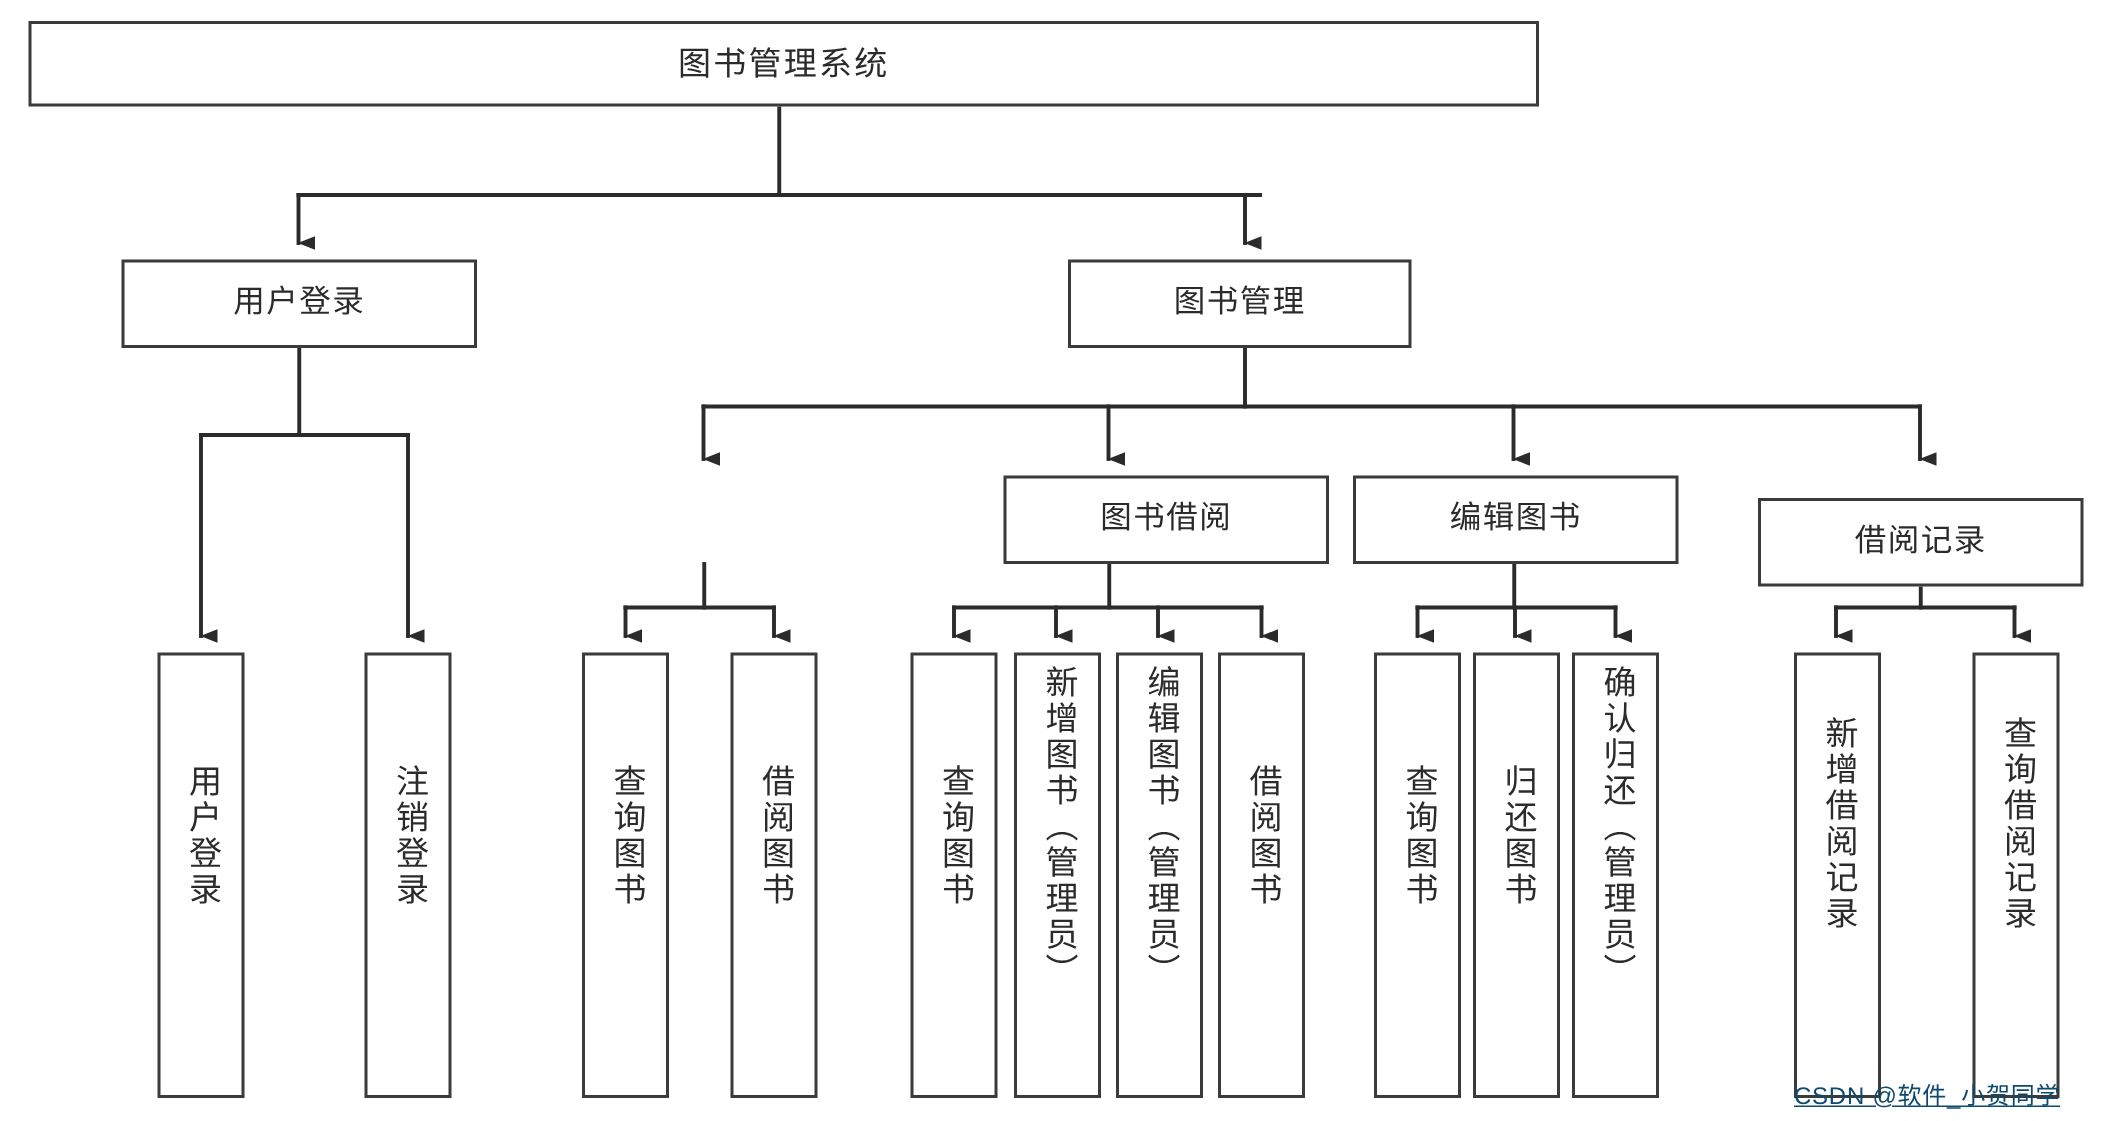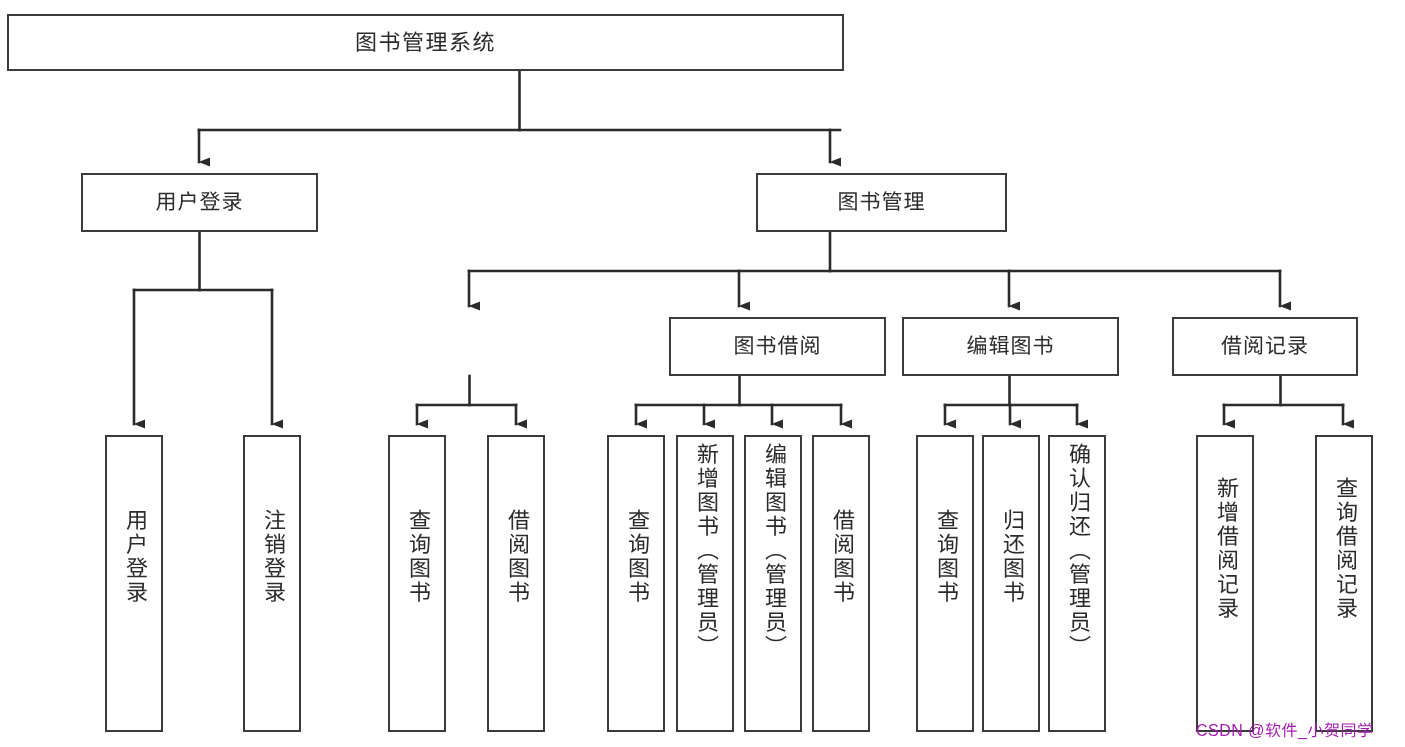--- a/index.html
+++ b/index.html
@@ -57,24 +57,25 @@
     font-size:22px;
     line-height:1.18;
     letter-spacing:2px;
     white-space:nowrap;
   }
   
   .node.v.tall{ padding-top:6px; }
   .watermark{
     position:absolute;
     font-size:16px;
-    color:#a21caf;
+    color:#0c4a6e;
     letter-spacing:0.5px;
     white-space:nowrap;
     user-select:none;
+    text-decoration:underline;
   }
 </style>
 </head>
 <body>
 
 <div id="canvas">
 
   <svg class="wires" viewBox="0 0 1405 747" xmlns="http://www.w3.org/2000/svg">
     <defs>
       <marker id="arw" markerWidth="10" markerHeight="12" refX="5" refY="11" orient="auto" markerUnits="userSpaceOnUse">
@@ -119,42 +120,42 @@
       <path d="M1077,405 L1077,424" marker-end="url(#arw)"></path>
 
       <path d="M1280.5,376 L1280.5,405"></path>
       <path d="M1224,405 L1343,405"></path>
       <path d="M1224,405 L1224,424" marker-end="url(#arw)"></path>
       <path d="M1343,405 L1343,424" marker-end="url(#arw)"></path>
 
     </g>
   </svg>
 
-  <div class="node h root" style="left:7px; top:14px; width:837px; height:57px;font-family:Liberation Serif, serif;">
+  <div class="node h root" style="left:19px; top:14px; width:1007px; height:57px;font-family:Liberation Serif, serif;">
     <span class="lbl">图书管理系统</span>
   </div>
 
   <div class="node h" style="left:81px; top:173px; width:237px; height:59px;">
     <span class="lbl">用户登录</span>
   </div>
 
-  <div class="node h" style="left:712px; top:173px; width:251px; height:59px;margin-left:44px;">
+  <div class="node h" style="left:712px; top:173px; width:229px; height:59px;">
     <span class="lbl">图书管理</span>
   </div>
 
 
   <div class="node h" style="left:631px; top:317px; width:217px; height:59px;margin-left:38px;">
     <span class="lbl">图书借阅</span>
   </div>
 
   <div class="node h" style="left:902px; top:317px; width:217px; height:59px;">
     <span class="lbl">编辑图书</span>
   </div>
 
-  <div class="node h" style="left:1172px; top:317px; width:186px; height:59px;">
+  <div class="node h" style="left:1172px; top:332px; width:217px; height:59px;">
     <span class="lbl">借阅记录</span>
   </div>
 
   <div class="node v" style="left:105px; top:435px; width:58px; height:297px; padding-top:72px;">
     <span class="lbl">用户登录</span>
   </div>
 
   <div class="node v" style="left:243px; top:435px; width:58px; height:297px; padding-top:72px;">
     <span class="lbl">注销登录</span>
   </div>

